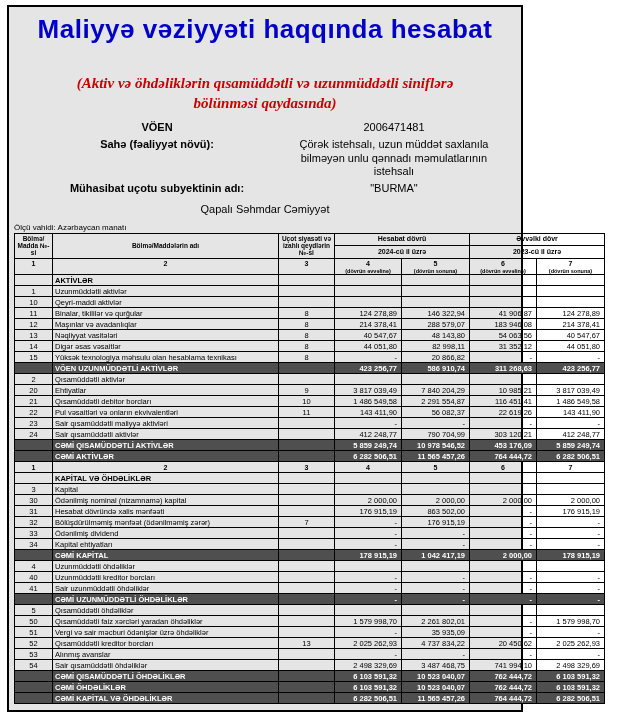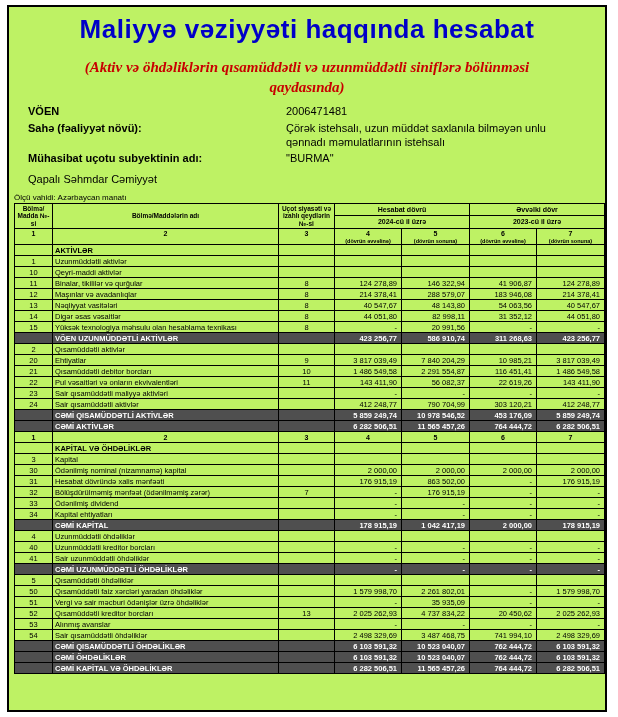--- a/index.html
+++ b/index.html
@@ -1,31 +1,31 @@
 <!DOCTYPE html>
 <html><head>
 <meta charset="utf-8">
 <style>
   * { margin:0; padding:0; box-sizing:border-box; }
   html,body { width:618px; height:717px; background:#ffffff; font-family:"Liberation Sans", sans-serif; color:#000; }
   .page {
-    position:absolute; left:7px; top:5px; width:600px; height:707px;
-    border:2px solid #000; background:#bef264; padding:4px 5px;
+    position:absolute; left:7px; top:5px; width:516px; height:707px;
+    border:2px solid #000; background:#e5e5e5; padding:4px 5px;
   }
   .title {
     text-align:center; font-size:26px; font-weight:bold; color:#0000c8;
     margin-top:3px; letter-spacing:0.5px;
   }
   .subtitle {
     text-align:center; font-size:15px; font-weight:bold; font-style:italic;
     color:#c80000; font-family:"Liberation Serif", serif;
-    margin:13px 40px 4px 40px; line-height:1.3;
+    margin:29px 40px 4px 40px; line-height:1.3;
   }
   .info { margin:8px 14px 0 14px; font-size:11px; line-height:1.25; }
-  .info-row { display:flex; margin-bottom:3px; }
+  .info-row { display:flex; margin-bottom:3px;text-align:center; }
   .info-row:last-child { margin-top:7px; }
   .info-label { width:258px; font-weight:bold; flex:0 0 258px; }
   .info-value { flex:1; }
   .unit-note { text-align:left; font-size:8px; padding-right:104px; margin:6px 0 1px 0; }
   table { border-collapse:collapse; width:590px; table-layout:fixed; }
   th, td { border:1px solid #000; overflow:hidden; }
   thead th { font-weight:bold; text-align:center; font-size:6.5px; line-height:1.15; padding:1px 1px; vertical-align:middle; }
   thead .grp { font-size:7px; }
   thead .numrow th { font-size:7px; padding:1px 0 0 0; vertical-align:top; }
   thead .sub { font-size:5.5px; font-weight:bold; line-height:1.1; }
@@ -170,21 +170,21 @@
           <td class="num">44 051,80</td>
           <td class="num">82 998,11</td>
           <td class="num">31 352,12</td>
           <td class="num">44 051,80</td>
         </tr>
         <tr class="item-row">
           <td class="c">15</td>
           <td class="name">Yüksək texnologiya məhsulu olan hesablama texnikası</td>
           <td class="c">8</td>
           <td class="num">-</td>
-          <td class="num">20 991,56</td>
+          <td class="num">20 866,82</td>
           <td class="num">-</td>
           <td class="num">-</td>
         </tr>
         <tr class="total-row">
           <td class="c"></td>
           <td class="name">VÖEN UZUNMÜDDƏTLİ AKTİVLƏR</td>
           <td class="c"></td>
           <td class="num">423 256,77</td>
           <td class="num">586 910,74</td>
           <td class="num">311 268,63</td>

